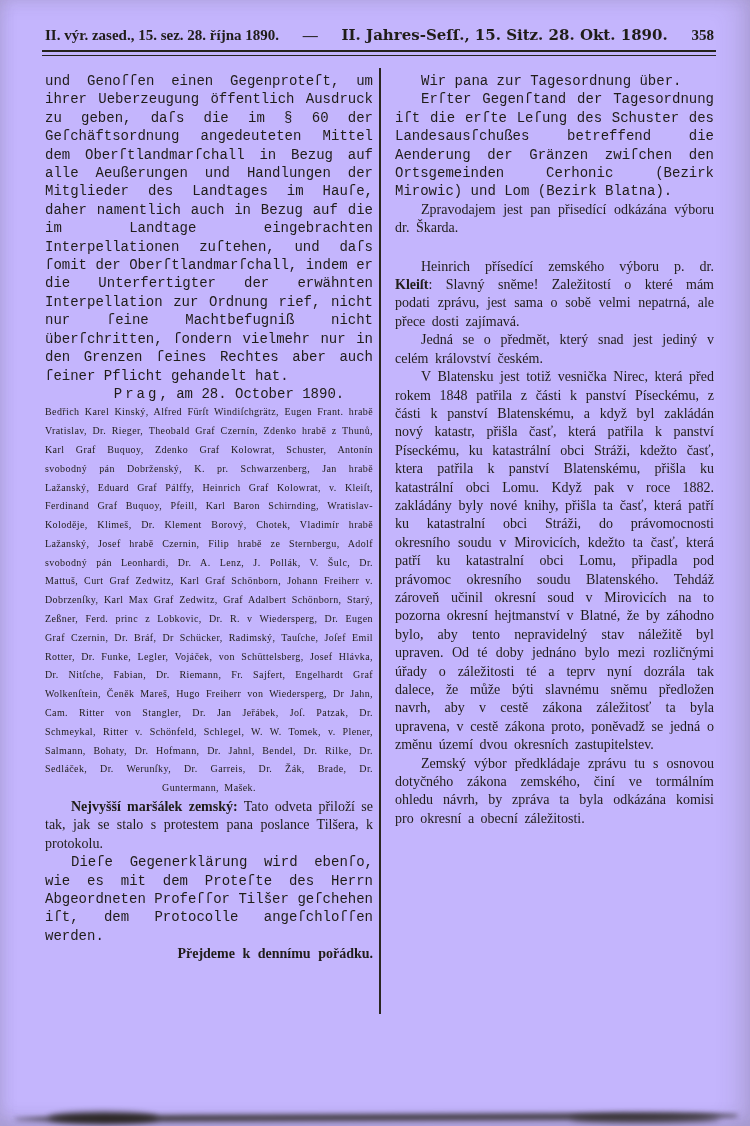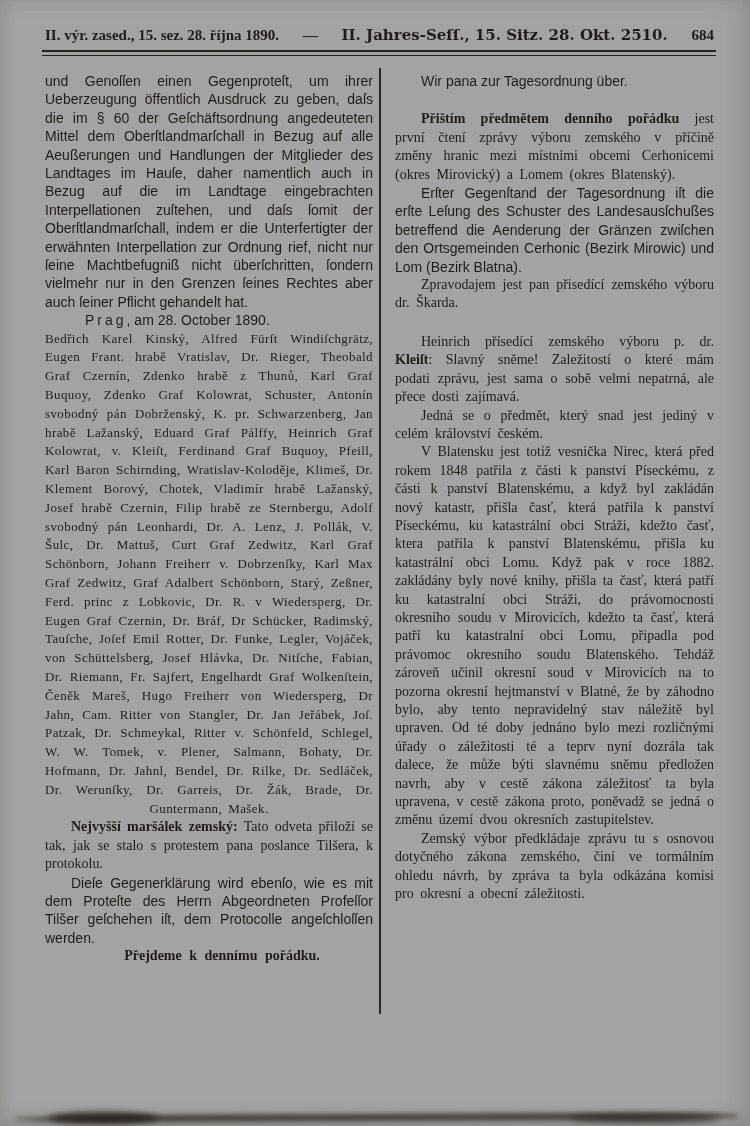--- a/index.html
+++ b/index.html
@@ -3,21 +3,21 @@
 <meta charset="utf-8">
 <style>
   html, body { margin:0; padding:0; }
   body {
     width:750px; height:1126px;
     background:#d8d4cc;
     font-family:"Liberation Serif", serif;
   }
   .page {
     position:relative; width:750px; height:1126px;
-    background:#a3a3a3;
+    background:#c4b5fd;
     box-shadow: inset -14px 0 22px rgba(70,64,56,0.12),
                 inset 6px 0 14px rgba(70,64,56,0.07),
                 inset 0 -10px 16px rgba(70,64,56,0.10);
     overflow:hidden;
     color:#201d19;
   }
   .header {
     position:absolute; top:26px; left:45px; right:36px;
     display:flex; justify-content:space-between; align-items:baseline;
     font-size:15px; font-weight:bold; white-space:nowrap;
@@ -34,34 +34,34 @@
     font-size:14px; line-height:18.4px;
     text-align:justify;
   }
   .col-left  { left:45px;  width:328px; }
   .col-right { left:395px; width:319px; }
   .divider {
     position:absolute; top:68px; left:379px;
     width:2px; height:946px; background:#2a2620;
   }
   p { margin:0; }
-  .fraktur { font-family:Liberation Sans, sans-serif; }
+  .fraktur { font-family:Liberation Mono, monospace; }
   .roman   { font-family:"Liberation Serif", serif; }
   .indent  { text-indent:26px; }
-  .dateline { text-indent:40px; text-align:left; }
+  .dateline { text-indent:40px; text-align:center; }
   .sp { letter-spacing:3px; }
   .names {
-    font-size:13px; line-height:18.8px;
+    font-size:10px; line-height:18.8px;
     letter-spacing:0.4px; word-spacing:2.5px;
     text-align:justify; text-align-last:center;
   }
   .gap  { margin-top:0; }
   .gap2 { margin-top:20px; }
   .wide { word-spacing:3px; }
-  .bold-transition { font-weight:bold; word-spacing:4px; text-indent:26px; text-align:center; }
+  .bold-transition { font-weight:bold; word-spacing:4px; text-indent:26px; text-align:right; }
   b { font-weight:bold; }
   .scan-line {
     position:absolute; bottom:5px; left:14px; right:12px; height:7px;
     background:#2b2722; opacity:0.8;
     border-radius:60% 40% 50% 50% / 100% 80% 90% 100%;
     filter:blur(2.5px);
     transform:rotate(-0.25deg);
   }
   .scan-blob-left {
     position:absolute; bottom:2px; left:48px; width:110px; height:12px;
@@ -73,42 +73,41 @@
   }
 </style>
 </head>
 <body>
 
 <div class="page">
 
   <div class="header">
     <span class="roman">II. výr. zased., 15. sez. 28. října 1890.</span>
     <span class="roman">—</span>
-    <span class="fraktur">II. Jahres-Seſſ., 15. Sitz. 28. Okt. 2510.</span>
-    <span class="roman">684</span>
+    <span class="fraktur">II. Jahres-Seſſ., 15. Sitz. 28. Okt. 1890.</span>
+    <span class="roman">358</span>
   </div>
 
   <div class="header-rule"></div>
 
   <div class="divider"></div>
 
   <div class="col col-left">
     <p class="fraktur">und Genoſſen einen Gegenproteſt, um ihrer Ueberzeugung öffentlich Ausdruck zu geben, daſs die im § 60 der Geſchäftsordnung angedeuteten Mittel dem Oberſtlandmarſchall in Bezug auf alle Aeußerungen und Handlungen der Mitglieder des Landtages im Hauſe, daher namentlich auch in Bezug auf die im Landtage eingebrachten Interpellationen zuſtehen, und daſs ſomit der Oberſtlandmarſchall, indem er die Unterfertigter der erwähnten Interpellation zur Ordnung rief, nicht nur ſeine Machtbefugniß nicht überſchritten, ſondern vielmehr nur in den Grenzen ſeines Rechtes aber auch ſeiner Pflicht gehandelt hat.</p>
     <p class="fraktur dateline"><span class="sp">Prag</span><span>, am 28. October 1890.</span></p>
     <p class="roman names">Bedřich Karel Kinský, Alfred Fürſt Windiſchgrätz, Eugen Frant. hrabě Vratislav, Dr. Rieger, Theobald Graf Czernín, Zdenko hrabě z Thunů, Karl Graf Buquoy, Zdenko Graf Kolowrat, Schuster, Antonín svobodný pán Dobrženský, K. pr. Schwarzenberg, Jan hrabě Lažanský, Eduard Graf Pálffy, Heinrich Graf Kolowrat, v. Kleiſt, Ferdinand Graf Buquoy, Pfeill, Karl Baron Schirnding, Wratislav-Koloděje, Klimeš, Dr. Klement Borový, Chotek, Vladimír hrabě Lažanský, Josef hrabě Czernin, Filip hrabě ze Sternbergu, Adolf svobodný pán Leonhardi, Dr. A. Lenz, J. Pollák, V. Šulc, Dr. Mattuš, Curt Graf Zedwitz, Karl Graf Schönborn, Johann Freiherr v. Dobrzenſky, Karl Max Graf Zedwitz, Graf Adalbert Schönborn, Starý, Zeßner, Ferd. princ z Lobkovic, Dr. R. v Wiedersperg, Dr. Eugen Graf Czernin, Dr. Bráf, Dr Schücker, Radimský, Tauſche, Joſef Emil Rotter, Dr. Funke, Legler, Vojáček, von Schüttelsberg, Josef Hlávka, Dr. Nitſche, Fabian, Dr. Riemann, Fr. Sajfert, Engelhardt Graf Wolkenſtein, Čeněk Mareš, Hugo Freiherr von Wiedersperg, Dr Jahn, Cam. Ritter von Stangler, Dr. Jan Jeřábek, Joſ. Patzak, Dr. Schmeykal, Ritter v. Schönfeld, Schlegel, W. W. Tomek, v. Plener, Salmann, Bohaty, Dr. Hofmann, Dr. Jahnl, Bendel, Dr. Rilke, Dr. Sedláček, Dr. Werunſky, Dr. Garreis, Dr. Žák, Brade, Dr. Guntermann, Mašek.</p>
     <p class="roman indent gap"><b>Nejvyšší maršálek zemský:</b><span> Tato odveta přiloží se tak, jak se stalo s protestem pana poslance Tilšera, k protokolu.</span></p>
     <p class="fraktur indent">Dieſe Gegenerklärung wird ebenſo, wie es mit dem Proteſte des Herrn Abgeordneten Profeſſor Tilšer geſchehen iſt, dem Protocolle angeſchloſſen werden.</p>
     <p class="roman bold-transition">Přejdeme k dennímu pořádku.</p>
   </div>
 
   <div class="col col-right">
     <p class="fraktur indent">Wir pana zur Tagesordnung über.</p>
-    <p class="roman indent wide gap2"><b>Přištím předmětem denního pořádku</b><span> jest první čtení zprávy výboru zemského v příčině změny hranic mezi místními obcemi Cerhonicemi (okres Mirovický) a Lomem (okres Blatenský).</span></p>
     <p class="fraktur indent">Erſter Gegenſtand der Tagesordnung iſt die erſte Leſung des Schuster des Landesausſchußes betreffend die Aenderung der Gränzen zwiſchen den Ortsgemeinden Cerhonic (Bezirk Mirowic) und Lom (Bezirk Blatna).</p>
-    <p class="roman indent wide">Zpravodajem jest pan přisedící zemského výboru dr. Škarda.</p>
+    <p class="roman indent wide">Zpravodajem jest pan přisedící odkázána výboru dr. Škarda.</p>
     <p class="roman indent wide gap2"><span>Heinrich přísedící zemského výboru p. dr. </span><b>Kleiſt</b><span>: Slavný sněme! Zaležitostí o které mám podati zprávu, jest sama o sobě velmi nepatrná, ale přece dosti zajímavá.</span></p>
     <p class="roman indent wide">Jedná se o předmět, který snad jest jediný v celém království českém.</p>
     <p class="roman indent wide">V Blatensku jest totiž vesnička Nirec, která před rokem 1848 patřila z části k panství Píseckému, z části k panství Blatenskému, a když byl zakládán nový katastr, přišla časť, která patřila k panství Píseckému, ku katastrální obci Stráži, kdežto časť, ktera patřila k panství Blatenskému, přišla ku katastrální obci Lomu. Když pak v roce 1882. zakládány byly nové knihy, přišla ta časť, která patří ku katastralní obci Stráži, do právomocnosti okresního soudu v Mirovicích, kdežto ta časť, která patří ku katastralní obci Lomu, připadla pod právomoc okresního soudu Blatenského. Tehdáž zároveň učinil okresní soud v Mirovicích na to pozorna okresní hejtmanství v Blatné, že by záhodno bylo, aby tento nepravidelný stav náležitě byl upraven. Od té doby jednáno bylo mezi rozličnými úřady o záležitosti té a teprv nyní dozrála tak dalece, že může býti slavnému sněmu předložen navrh, aby v cestě zákona záležitosť ta byla upravena, v cestě zákona proto, poněvadž se jedná o změnu území dvou okresních zastupitelstev.</p>
     <p class="roman indent wide">Zemský výbor předkládaje zprávu tu s osnovou dotyčného zákona zemského, činí ve tormálním ohledu návrh, by zpráva ta byla odkázána komisi pro okresní a obecní záležitosti.</p>
   </div>
 
   <div class="scan-line"></div>
   <div class="scan-blob-left"></div>
   <div class="scan-blob-right"></div>
 

